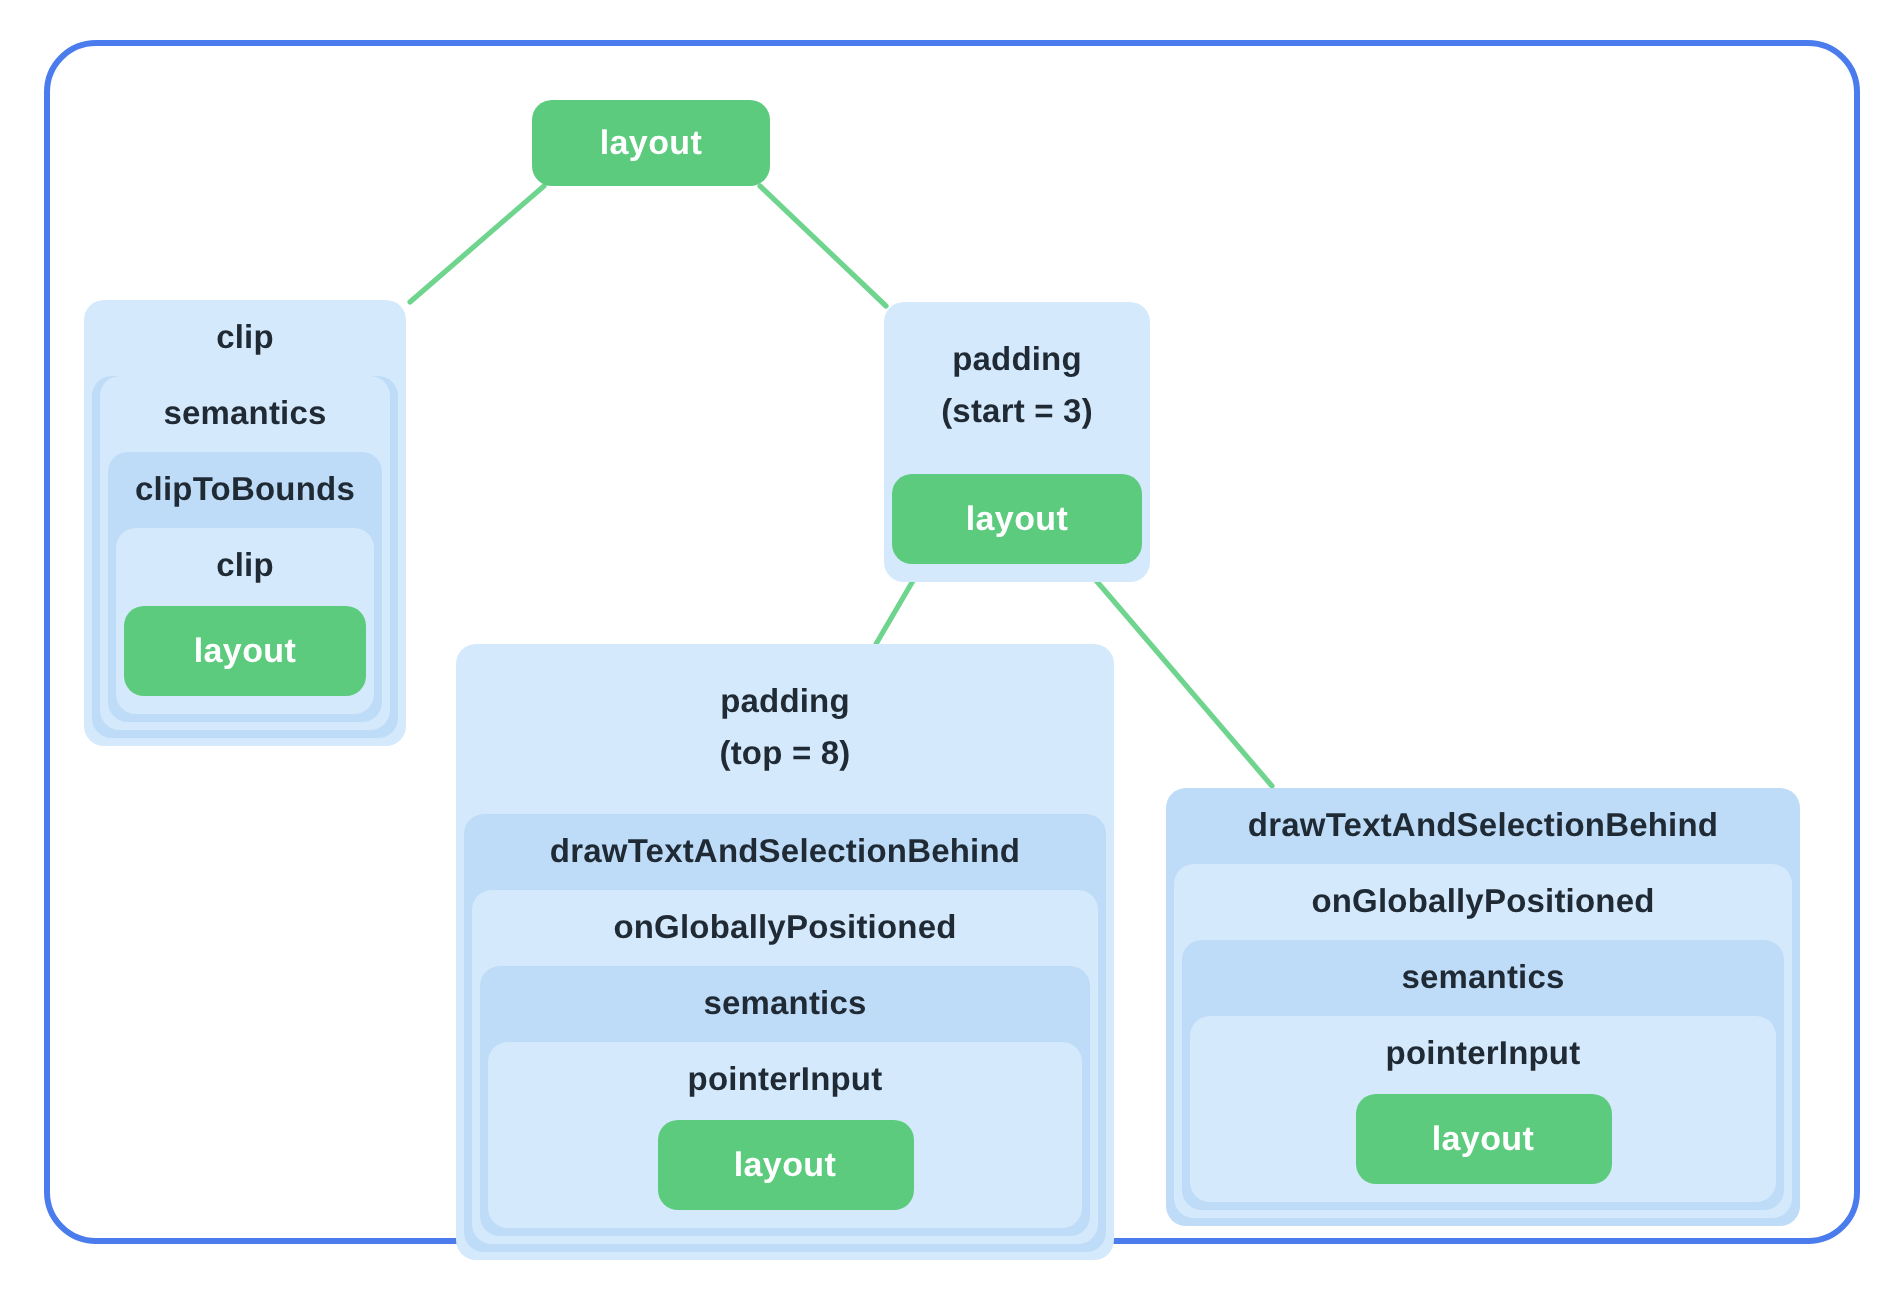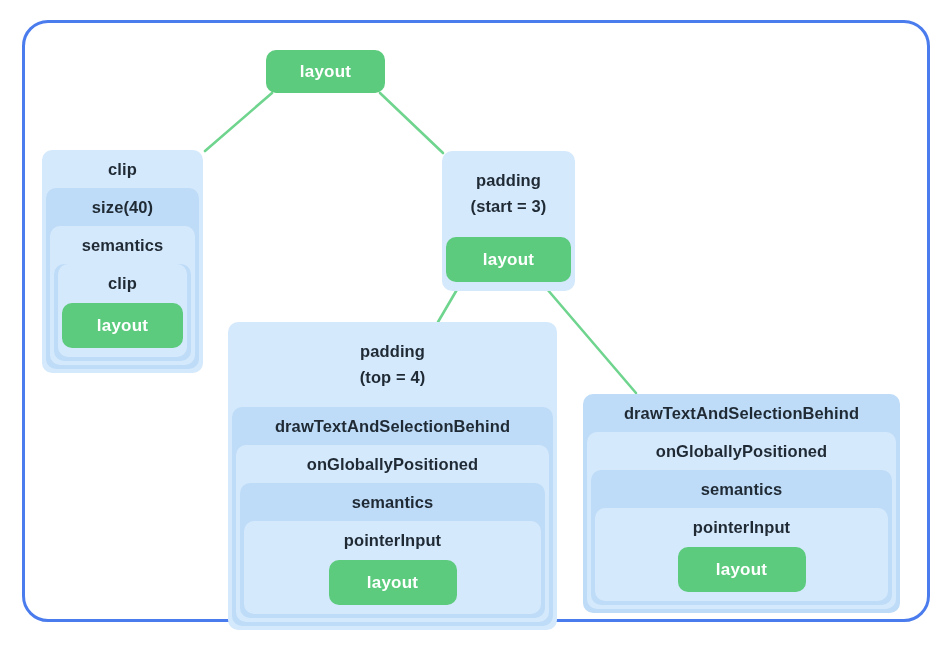--- a/index.html
+++ b/index.html
@@ -67,24 +67,24 @@
   <line x1="462" y1="281" x2="438" y2="322"></line>
   <line x1="541" y1="282" x2="636" y2="393"></line>
 </svg>
 
 <div class="green-root">layout</div>
 
 <div class="tree-node" id="node-clip">
     <div class="box light">
       <div class="box-label">clip</div>
       <div class="box dark">
-        <div class="box-label">size(40)</div>
         <div class="box light">
           <div class="box-label">semantics</div>
           <div class="box dark">
+            <div class="box-label">clipToBounds</div>
             <div class="box light">
               <div class="box-label">clip</div>
               <div class="green-box">layout</div>
             </div>
           </div>
         </div>
       </div>
     </div>
   </div>
 <div class="tree-node" id="node-padding-start">
@@ -93,21 +93,21 @@
         <div>padding</div>
         <div>(start = 3)</div>
       </div>
       <div class="green-box">layout</div>
     </div>
   </div>
 <div class="tree-node" id="node-padding-top">
     <div class="box light">
       <div class="box-label lines2">
         <div>padding</div>
-        <div>(top = 4)</div>
+        <div>(top = 8)</div>
       </div>
       <div class="box dark">
         <div class="box-label">drawTextAndSelectionBehind</div>
         <div class="box light">
           <div class="box-label">onGloballyPositioned</div>
           <div class="box dark">
             <div class="box-label">semantics</div>
             <div class="box light">
               <div class="box-label">pointerInput</div>
               <div class="green-box">layout</div>

